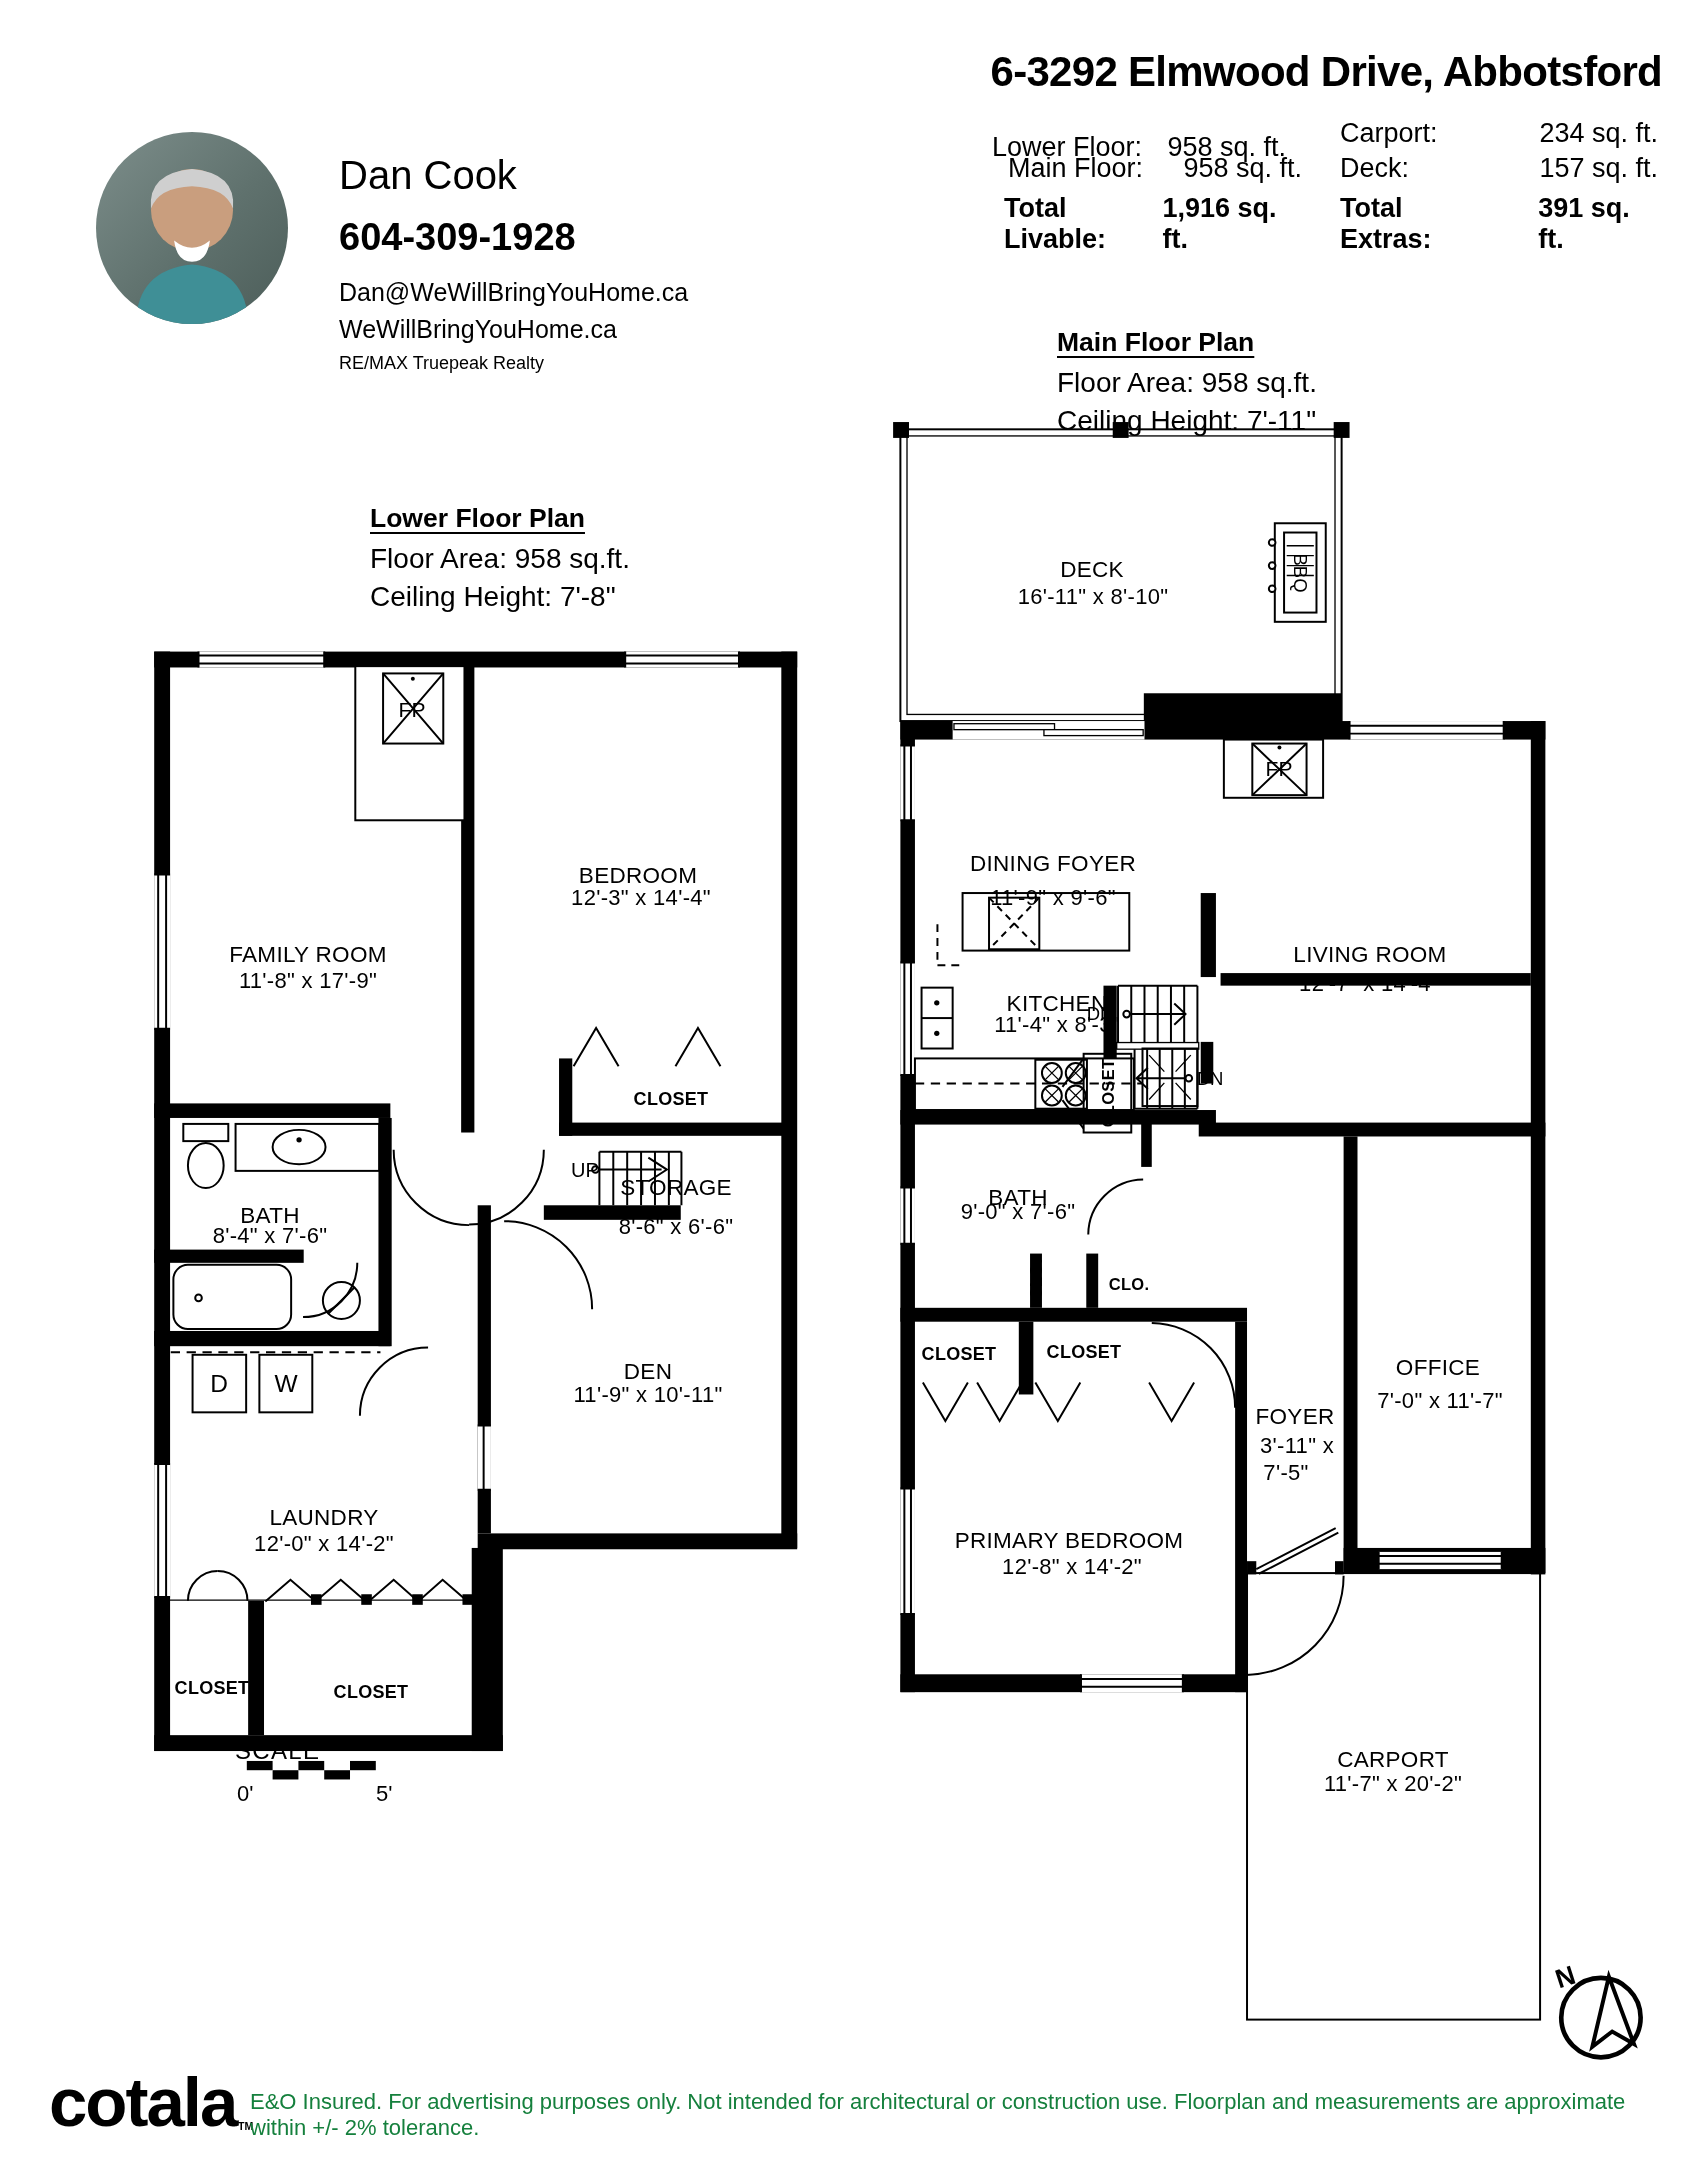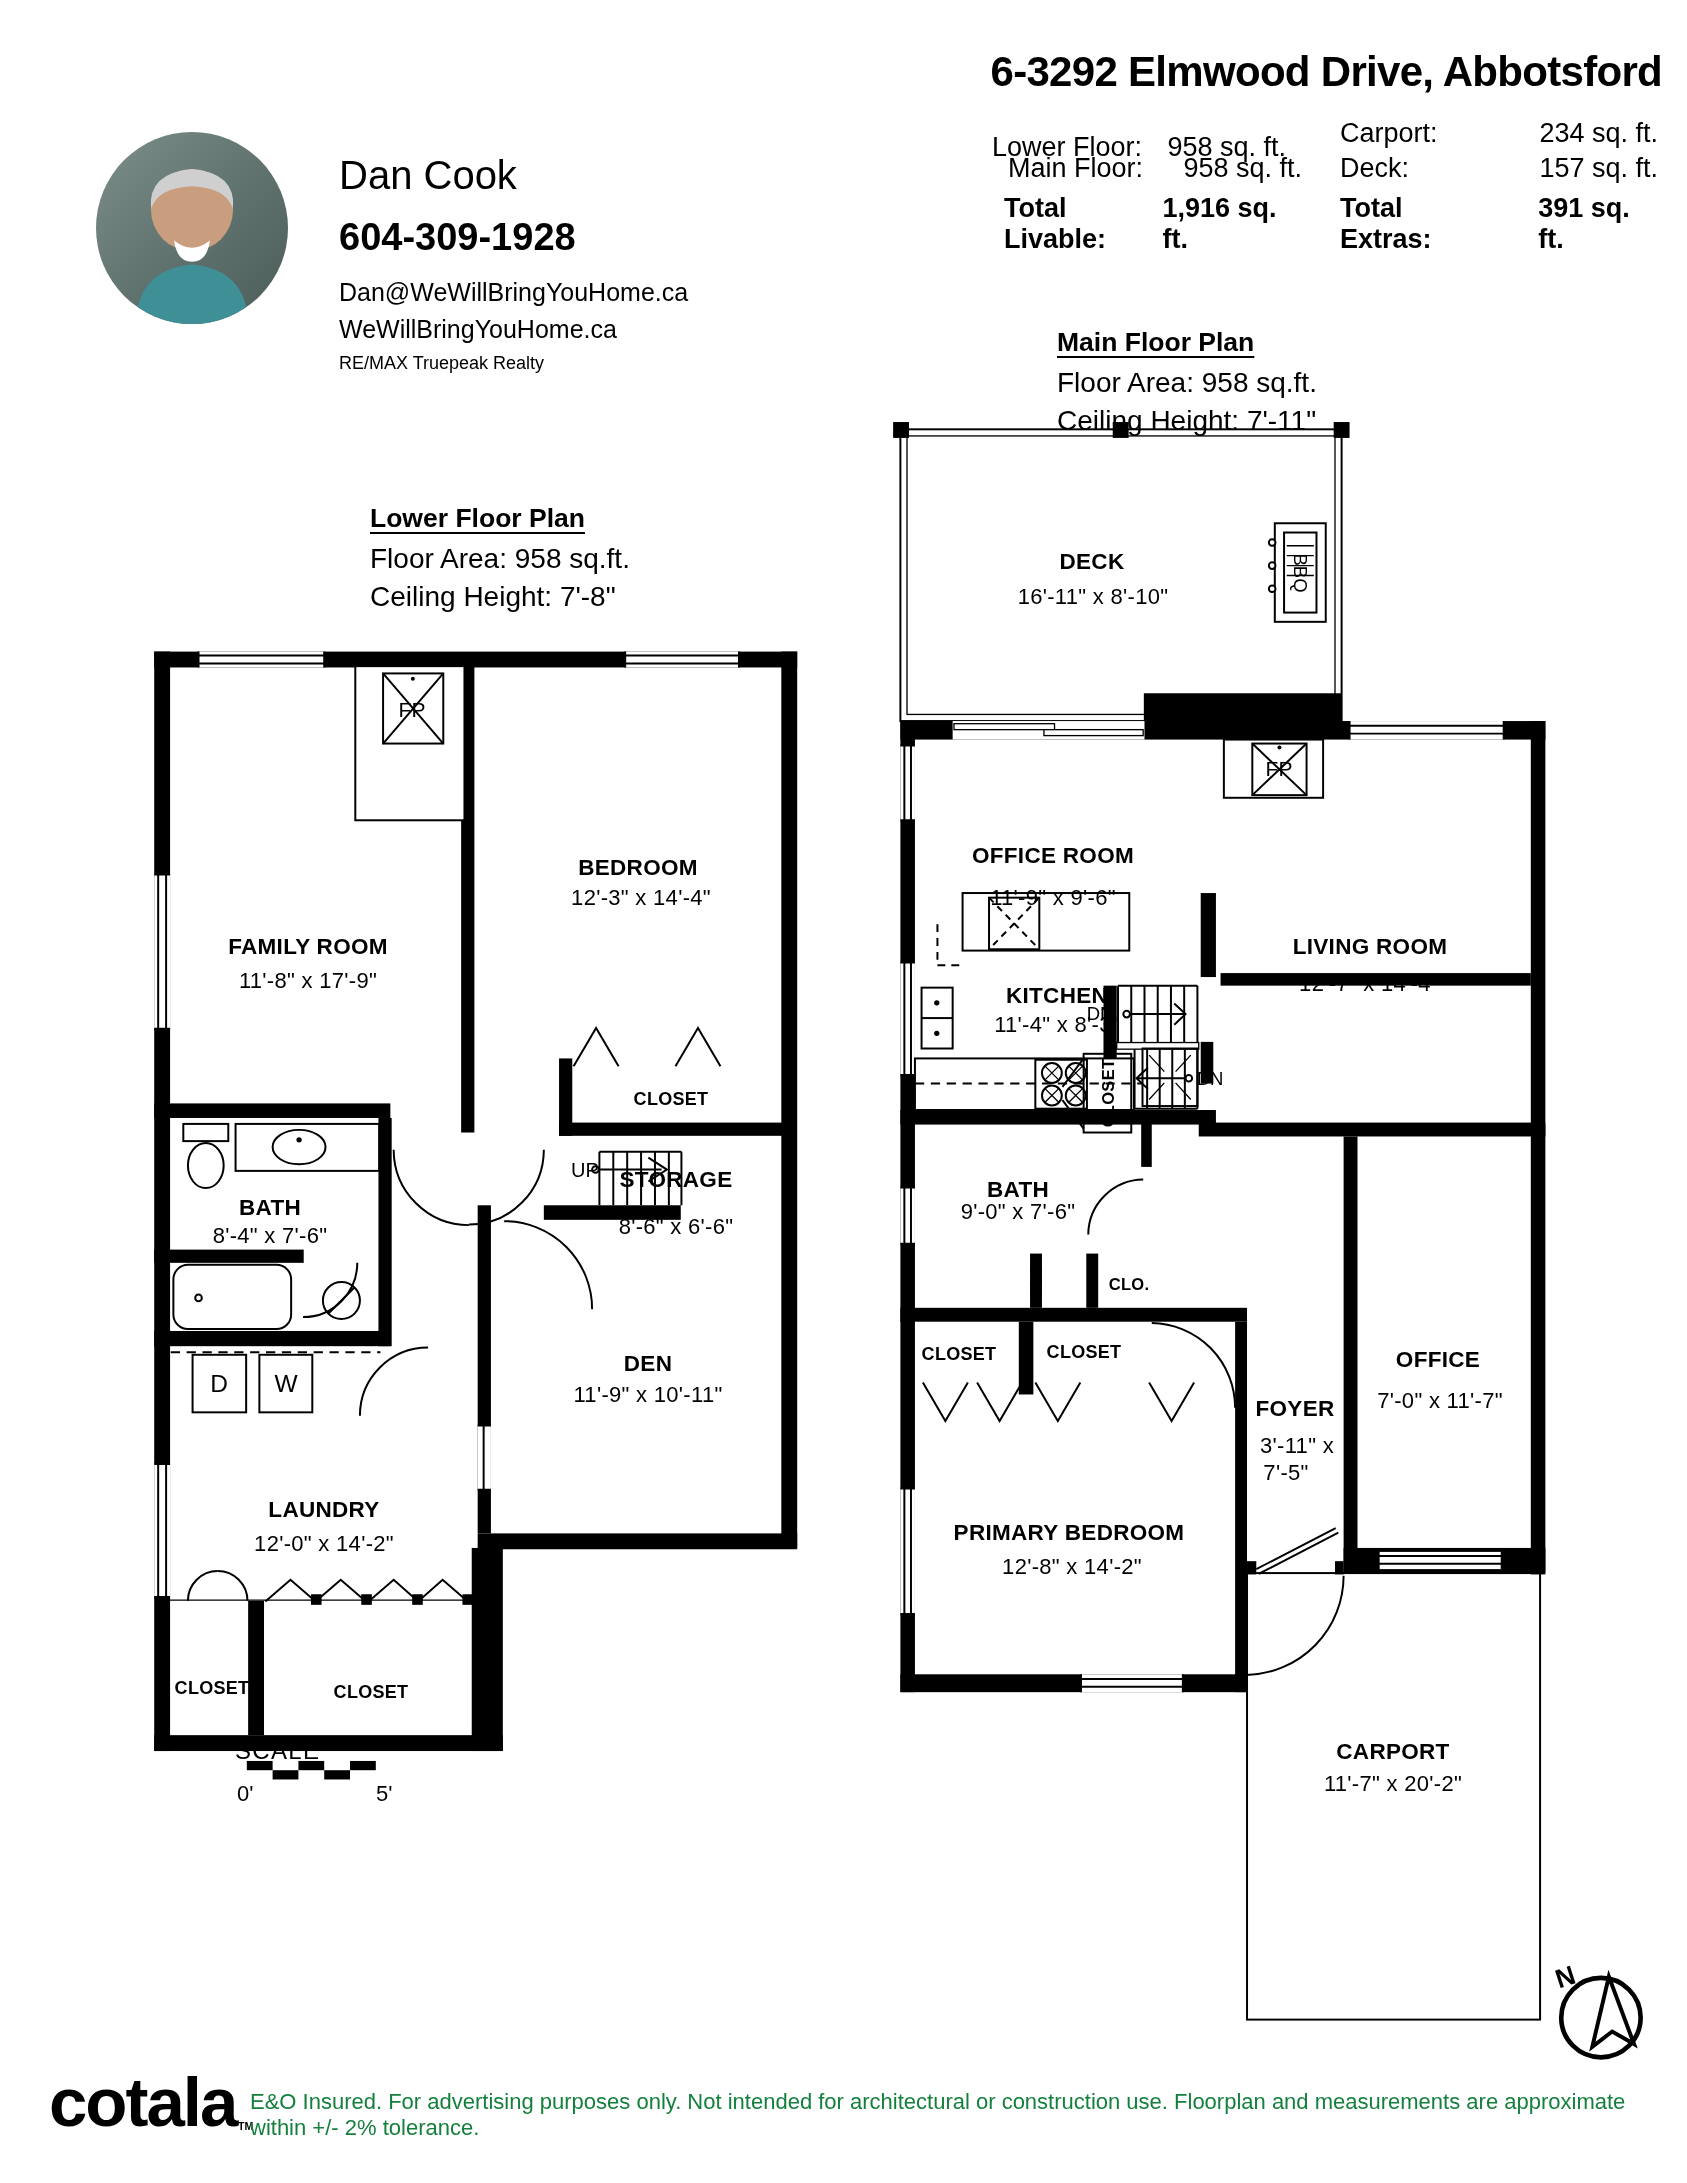--- a/index.html
+++ b/index.html
@@ -1,21 +1,21 @@
 <!DOCTYPE html>
 <html style="font-size:10.6px"><head>
 <meta charset="utf-8">
 <style>
   html,body{margin:0;padding:0;background:#fff;}
   body{width:1687px;height:2183px;position:relative;overflow:hidden;
        font-family:"Liberation Sans",sans-serif;color:#000;}
   .abs{position:absolute;}
   .lbl{position:absolute;transform:translate(-50%,-50%);white-space:nowrap;
        text-align:center;line-height:1;}
-  .room-name{font-weight:700;font-size:22.5px;letter-spacing:0.3px;}
+  .room-name{font-weight:400;font-size:22.5px;letter-spacing:0.3px;margin-top:8px;}
   .room-dims{font-weight:400;font-size:22px;letter-spacing:0.3px;}
   .sm{font-weight:700;font-size:18px;letter-spacing:0.3px;}
   .xs{font-weight:400;font-size:20px;}
   .rot-ccw{transform:translate(-50%,-50%) rotate(-90deg);}
   .rot-cw{transform:translate(-50%,-50%) rotate(90deg);}
   .page-title{position:absolute;top:48px;right:25px;font-size:42px;font-weight:800;
        letter-spacing:-0.7px;}
   .stat-row{position:absolute;display:flex;justify-content:space-between;
        font-size:27px;font-weight:400;}
   .stat-row.bold{font-weight:700;}
@@ -320,21 +320,21 @@
 <div class="lbl room-dims" style="left:648px;top:1395px;">11'-9" x 10'-11"</div>
 <div class="lbl sm" style="left:212px;top:1688px;">CLOSET</div>
 <div class="lbl sm" style="left:371px;top:1692px;">CLOSET</div>
 <div class="lbl xs" style="left:412px;top:709px;font-size:21px;">FP</div>
 <div class="lbl xs" style="left:585px;top:1170px;">UP</div>
 <div class="lbl xs" style="left:219px;top:1384px;font-size:24.5px;">D</div>
 <div class="lbl xs" style="left:286px;top:1384px;font-size:24.5px;">W</div>
 
 <div class="lbl room-name" style="left:1092px;top:562px;">DECK</div>
 <div class="lbl room-dims" style="left:1093px;top:597px;">16'-11" x 8'-10"</div>
-<div class="lbl room-name" style="left:1053px;top:856px;">OFFICE ROOM</div>
+<div class="lbl room-name" style="left:1053px;top:856px;">DINING FOYER</div>
 <div class="lbl room-dims" style="left:1053px;top:898px;">11'-9" x 9'-6"</div>
 <div class="lbl room-name" style="left:1370px;top:947px;">LIVING ROOM</div>
 <div class="lbl room-dims" style="left:1369px;top:984px;">12'-7" x 14'-4"</div>
 <div class="lbl room-name" style="left:1057px;top:996px;">KITCHEN</div>
 <div class="lbl room-dims" style="left:1057px;top:1025px;">11'-4" x 8'-3"</div>
 <div class="lbl room-name" style="left:1018px;top:1190px;">BATH</div>
 <div class="lbl room-dims" style="left:1018px;top:1212px;">9'-0" x 7'-6"</div>
 <div class="lbl sm rot-ccw" style="left:1036px;top:1279px;font-size:16.5px;">CLO.</div>
 <div class="lbl sm" style="left:1129px;top:1284px;font-size:16.5px;">CLO.</div>
 <div class="lbl sm" style="left:959px;top:1354px;">CLOSET</div>

